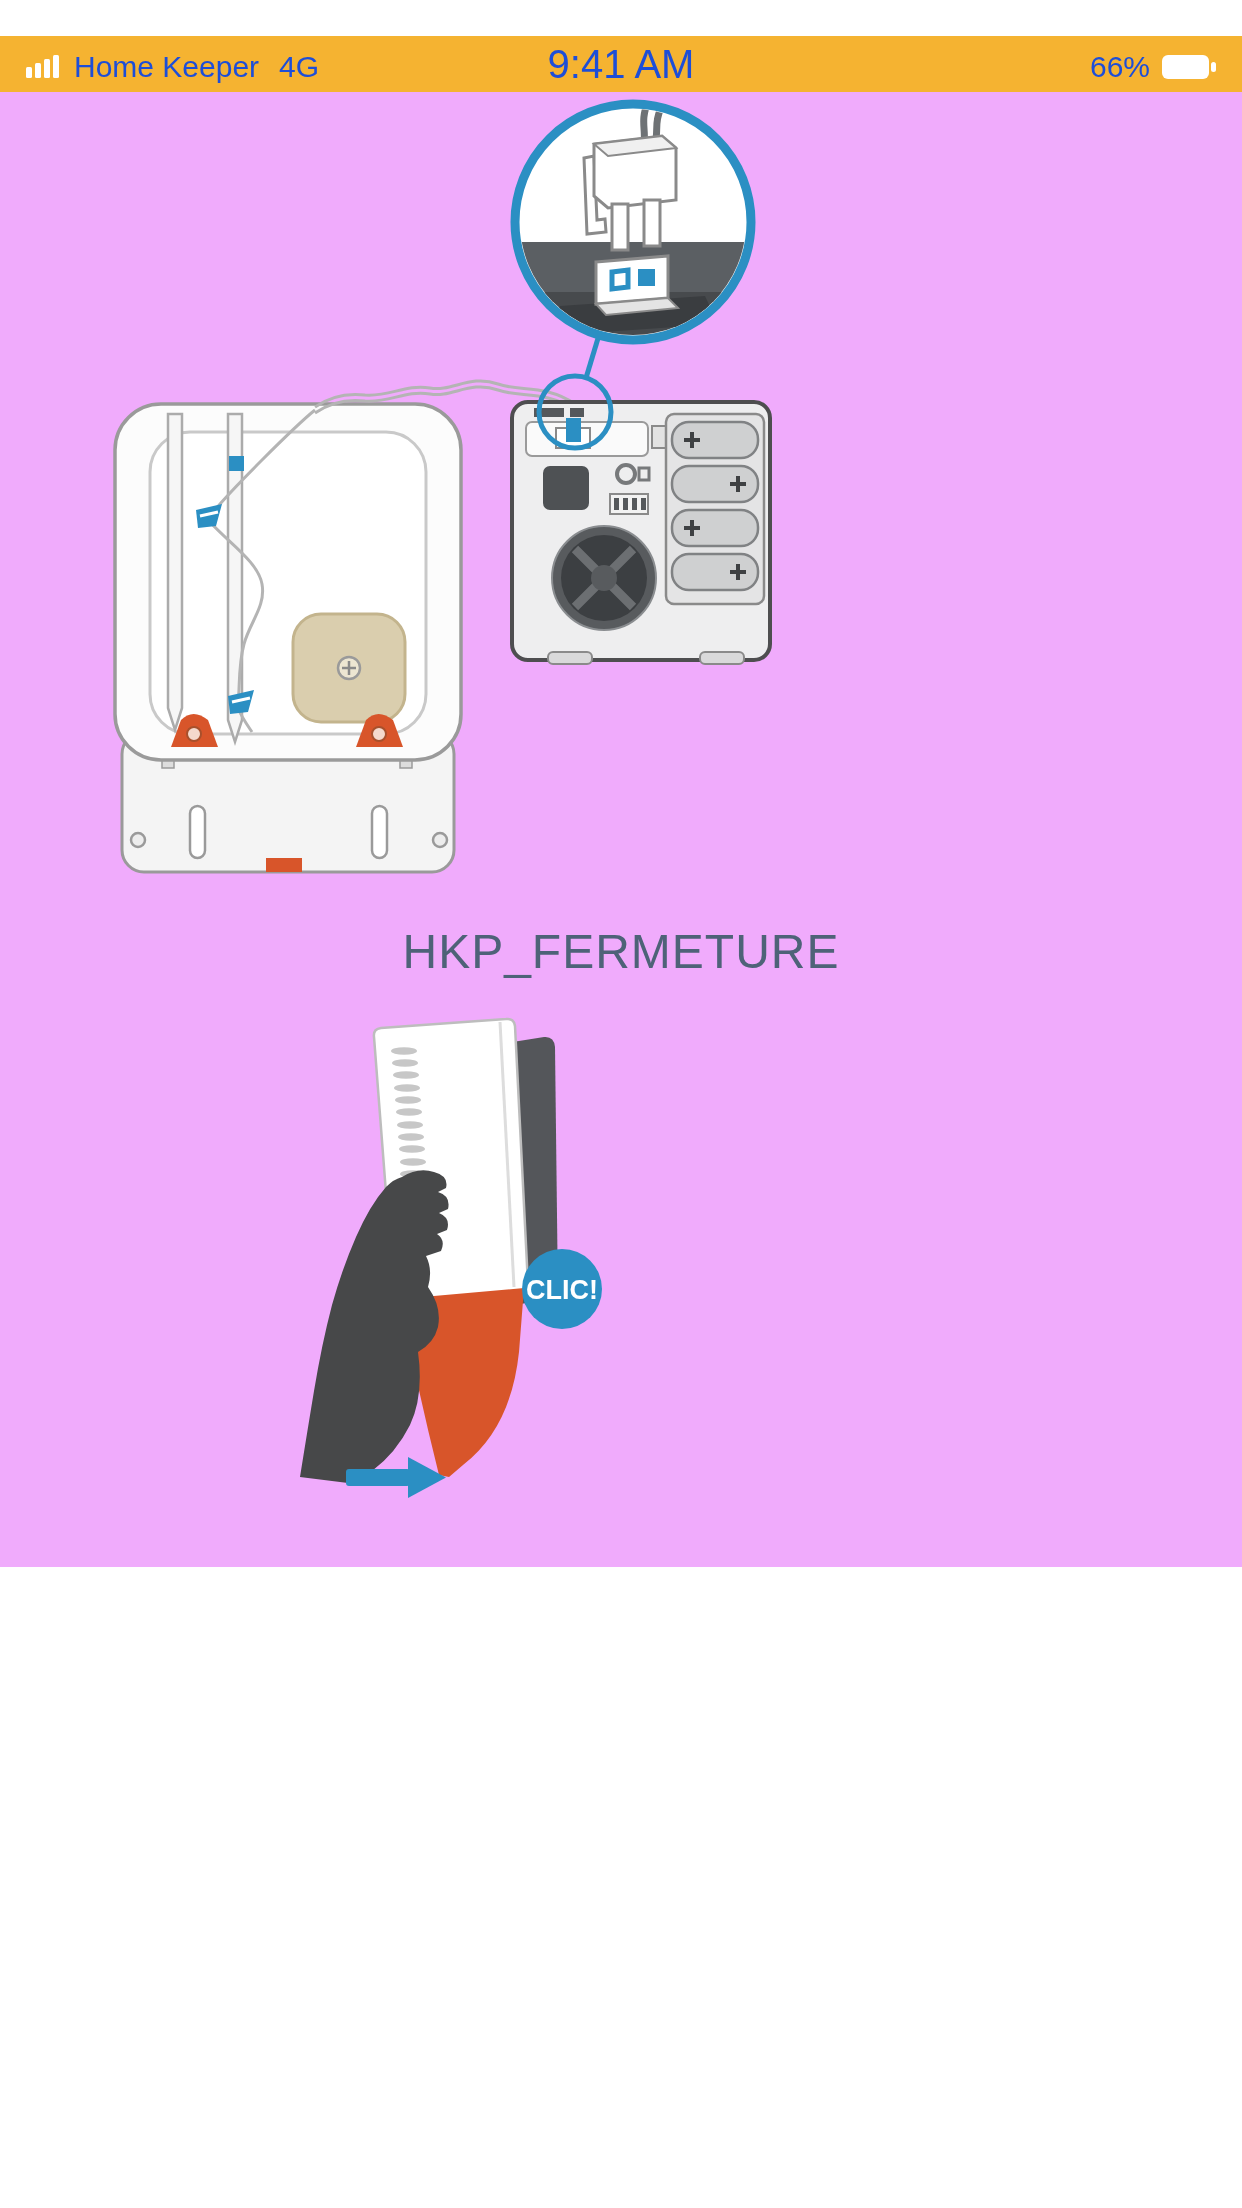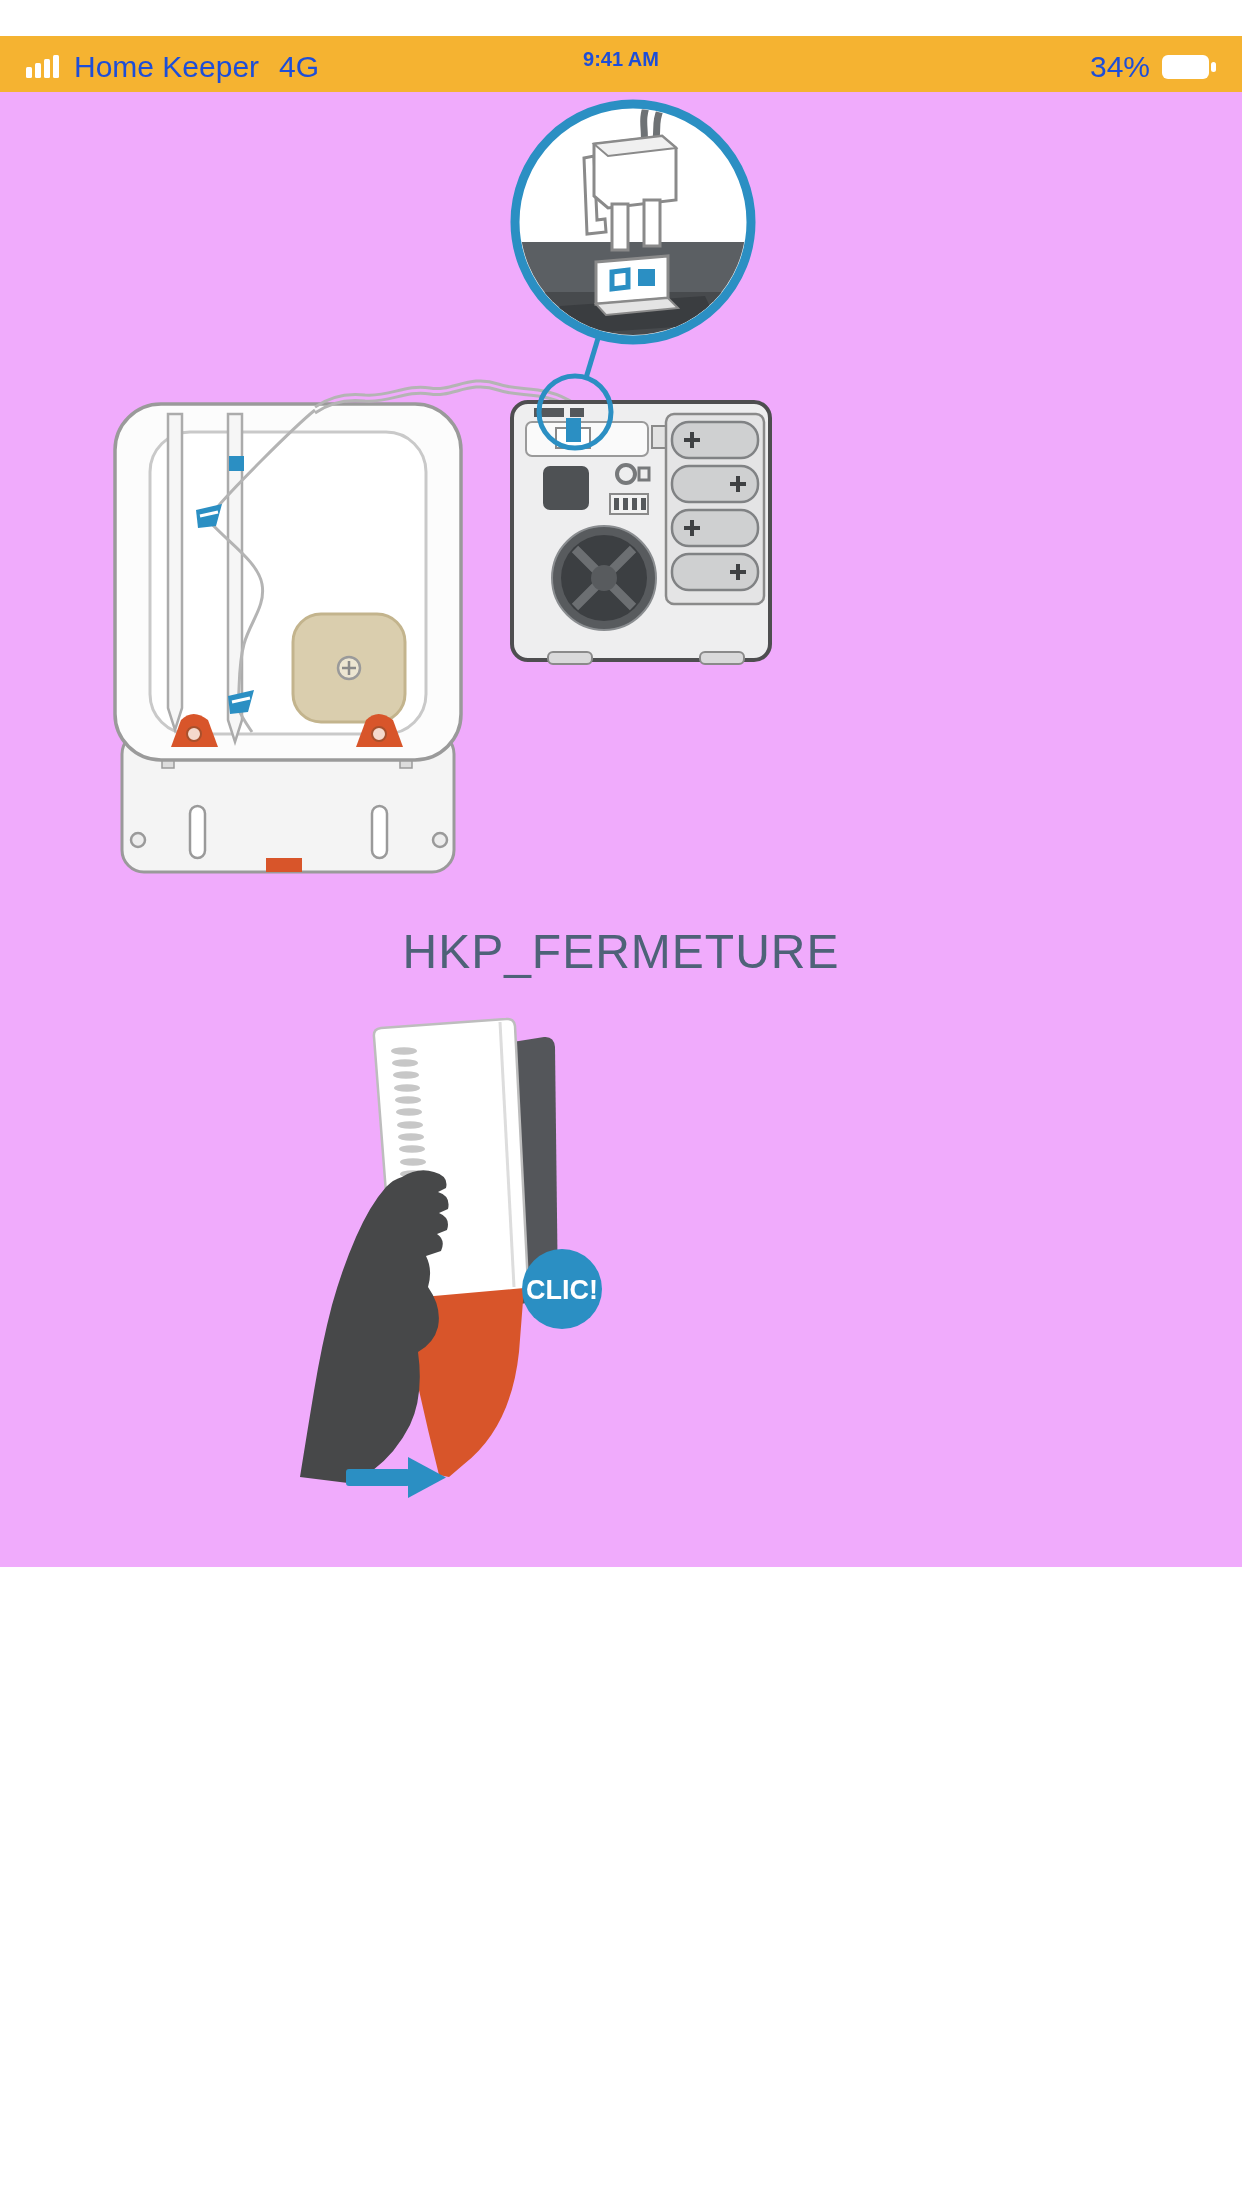--- a/index.html
+++ b/index.html
@@ -10,22 +10,22 @@
   .header { background: var(--header_yellow, #F5B331); }
 
   .status-bar {
     height:56px; display:flex; align-items:center;
     padding:6px 26px 0 26px; color:#1d4ed8; font-size:30px; position:relative;margin-top:36px;
   }
   .sb-left { display:flex; align-items:center; gap:14px; }
   .sb-carrier { font-weight:400; }
   .sb-network { margin-left:6px; }
   .sb-time {
-    position:absolute; left:50%; top:12px; transform:translateX(-50%);
-    font-weight:700; font-size:20px;
+    position:absolute; left:50%; top:6px; transform:translateX(-50%);
+    font-weight:400; font-size:40px;
   }
   .sb-right { margin-left:auto; display:flex; align-items:center; gap:12px; }
 
   .nav-bar {
     height:78px; display:flex; align-items:center; padding:0 24px; color:#fff;
   }
   .back-btn { display:flex; align-items:center; gap:10px; cursor:pointer; }
   .back-label { font-size:34px; font-weight:400; }
   .nav-title { font-size:36px; font-weight:700; margin-left:60px; letter-spacing:0.5px; }
 
@@ -54,21 +54,21 @@
           <rect x="0" y="12" width="6" height="11" rx="1.5" fill="#fff"></rect>
           <rect x="9" y="8" width="6" height="15" rx="1.5" fill="#fff"></rect>
           <rect x="18" y="4" width="6" height="19" rx="1.5" fill="#fff"></rect>
           <rect x="27" y="0" width="6" height="23" rx="1.5" fill="#fff"></rect>
         </svg>
         <span class="sb-carrier">Home Keeper</span>
         <span class="sb-network">4G</span>
       </div>
       <span class="sb-time">9:41 AM</span>
       <div class="sb-right">
-        <span>34%</span>
+        <span>66%</span>
         <svg width="54" height="26" viewBox="0 0 54 26">
           <rect x="0" y="1" width="47" height="24" rx="6" fill="#fff"></rect>
           <rect x="49" y="8" width="5" height="10" rx="2.5" fill="#fff"></rect>
         </svg>
       </div>
     </div>
 
   </div>
 
   <div class="content">

